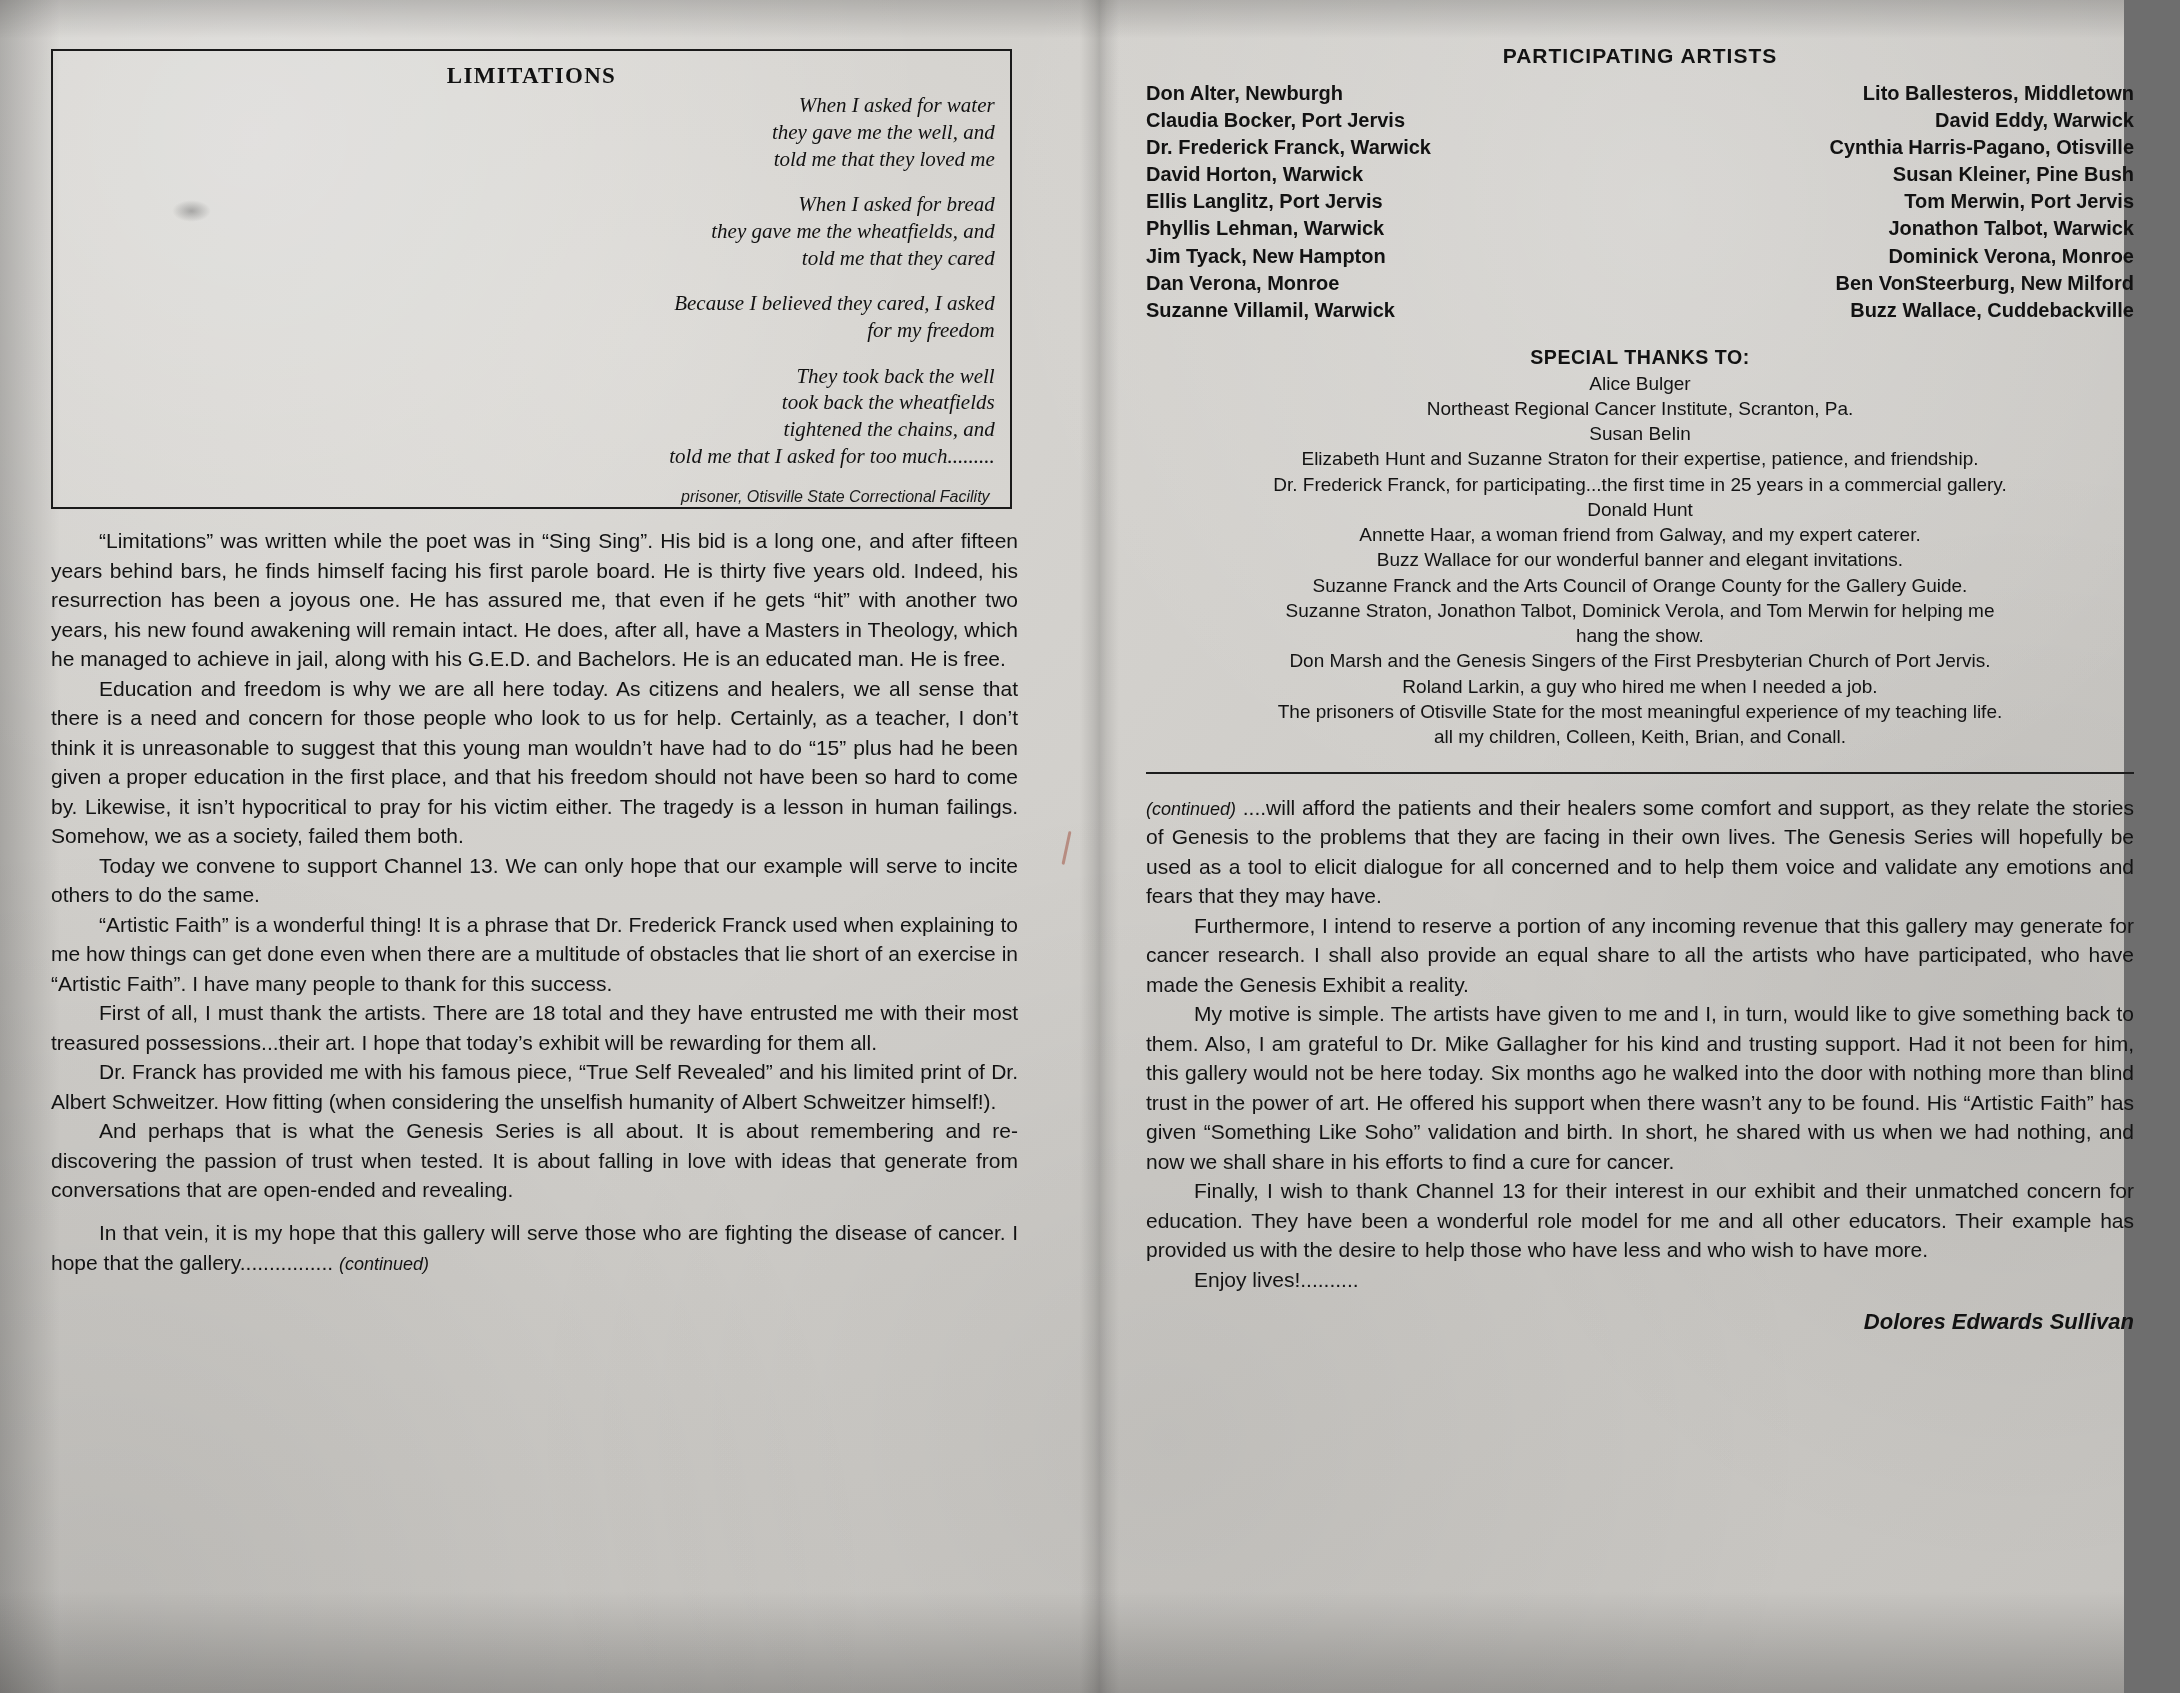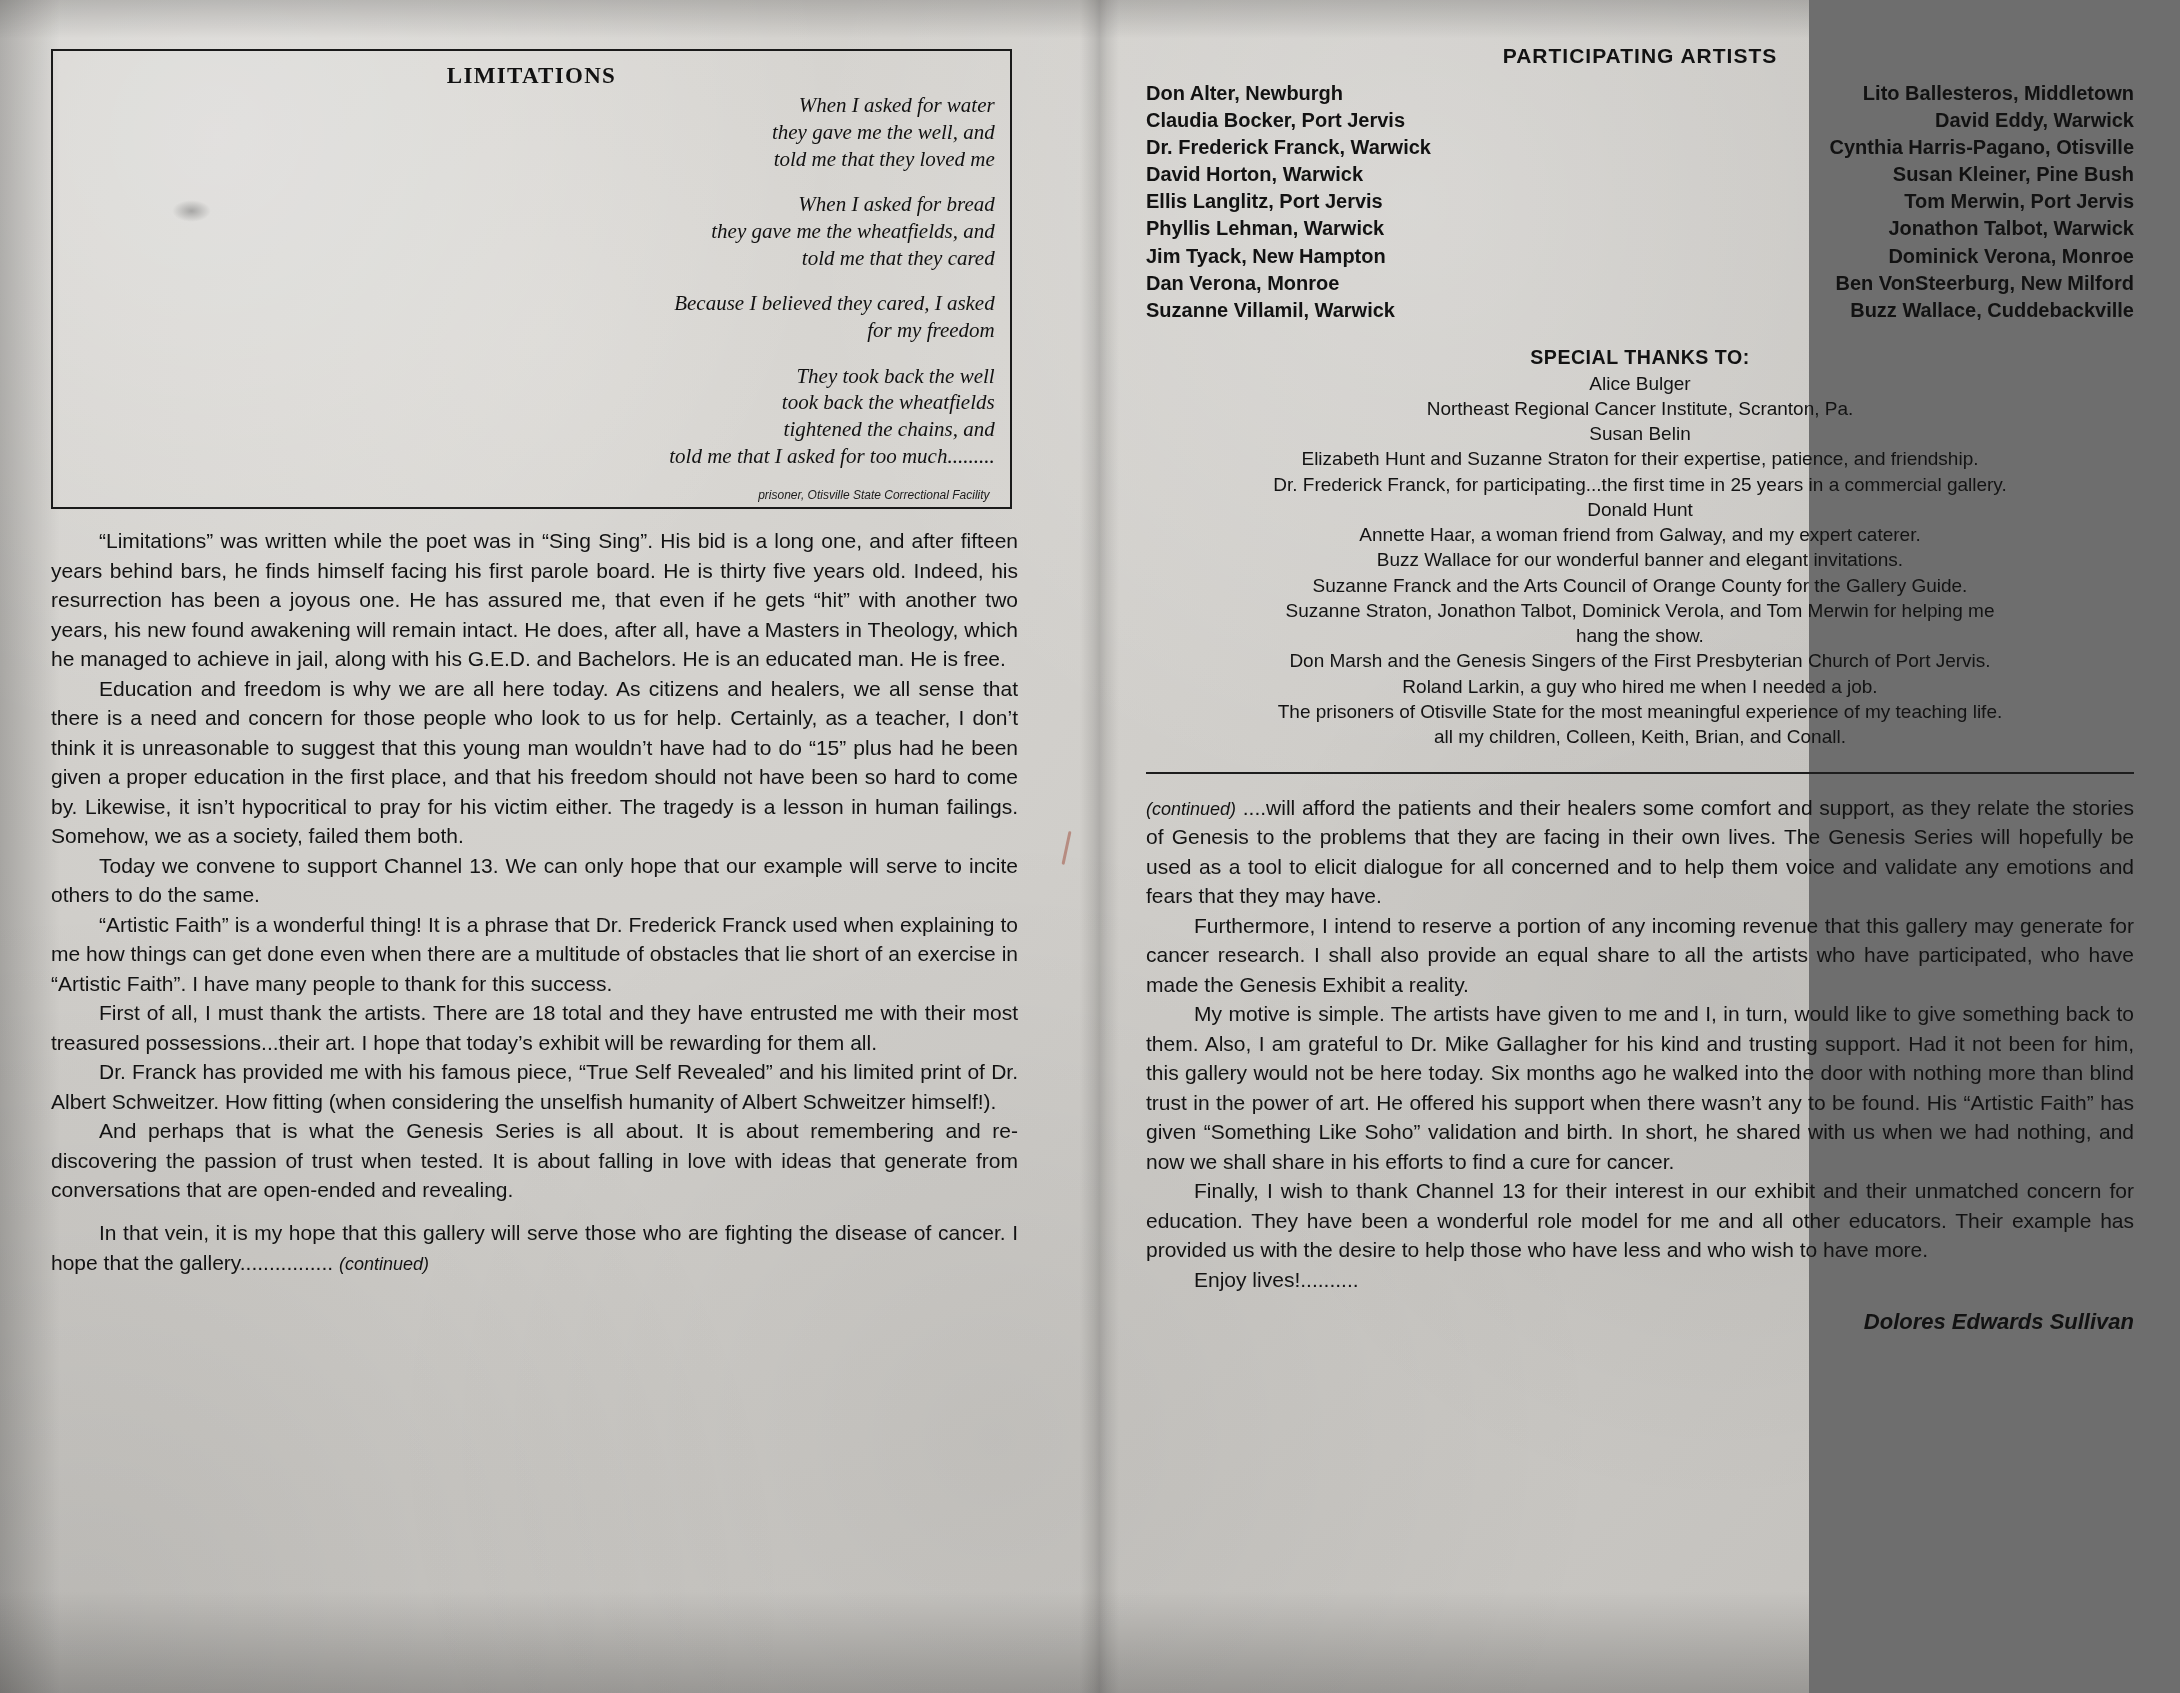--- a/index.html
+++ b/index.html
@@ -8,21 +8,21 @@
     background: #6e6e6e;
   }
   body {
     width: 2181px;
     height: 1693px;
     overflow: hidden;
     font-family: "Liberation Sans", sans-serif;
   }
   .page {
     position: relative;
-    width: 1809px;
+    width: 2124px;
     height: 1693px;
     background:
       radial-gradient(ellipse at 30% 20%, #d8d6d2 0%, #cfcdc9 45%, #c4c2be 100%);
     box-sizing: border-box;
   }
   
   .paper-noise {
     position: absolute;
     inset: 0;
     background-image:
@@ -100,21 +100,21 @@
     line-height: 1.27;
     color: #121212;
     margin: 0 0 19px 0;
     white-space: pre-line;
   }
   .poem-stanza:last-of-type { margin-bottom: 5.1px; }
   .poem-attrib {
     text-align: right;
     font-family: "Liberation Sans", sans-serif;
     font-style: italic;
-    font-size: 12px;
+    font-size: 16px;
     color: #1b1b1b;
     padding-right: 5.1px;
   }
   .essay {
     margin-top: 17px;
     font-family: "Liberation Sans", sans-serif;
     font-size: 21px;
     line-height: 1.405;
     color: #131313;
     text-align: justify;

